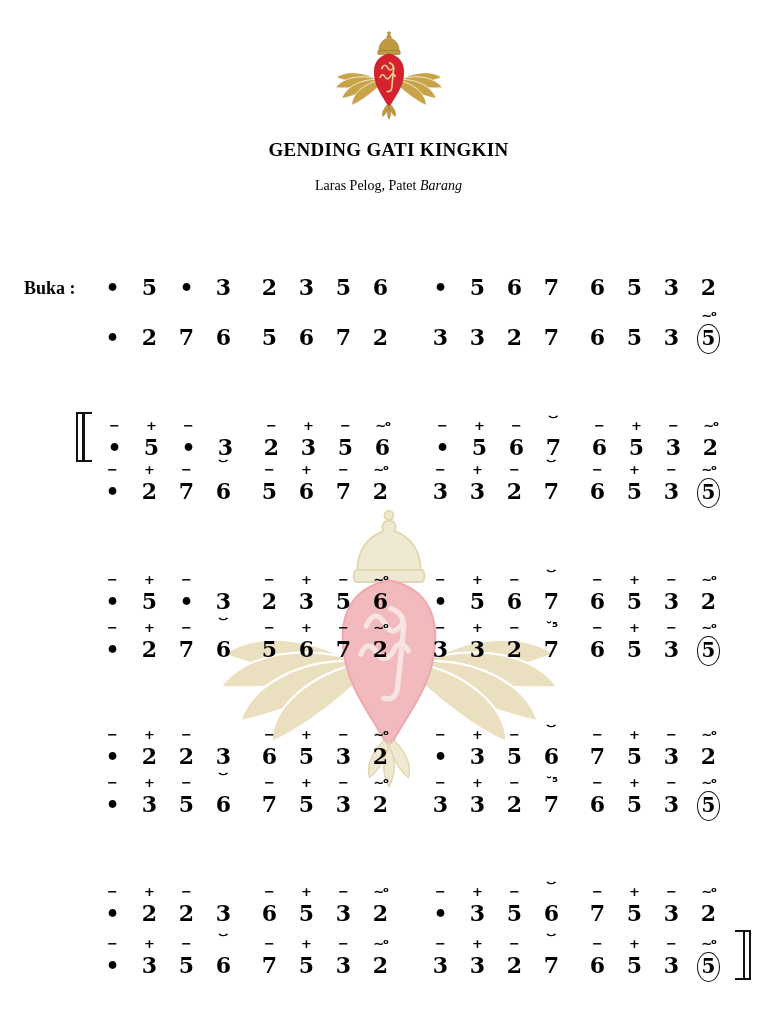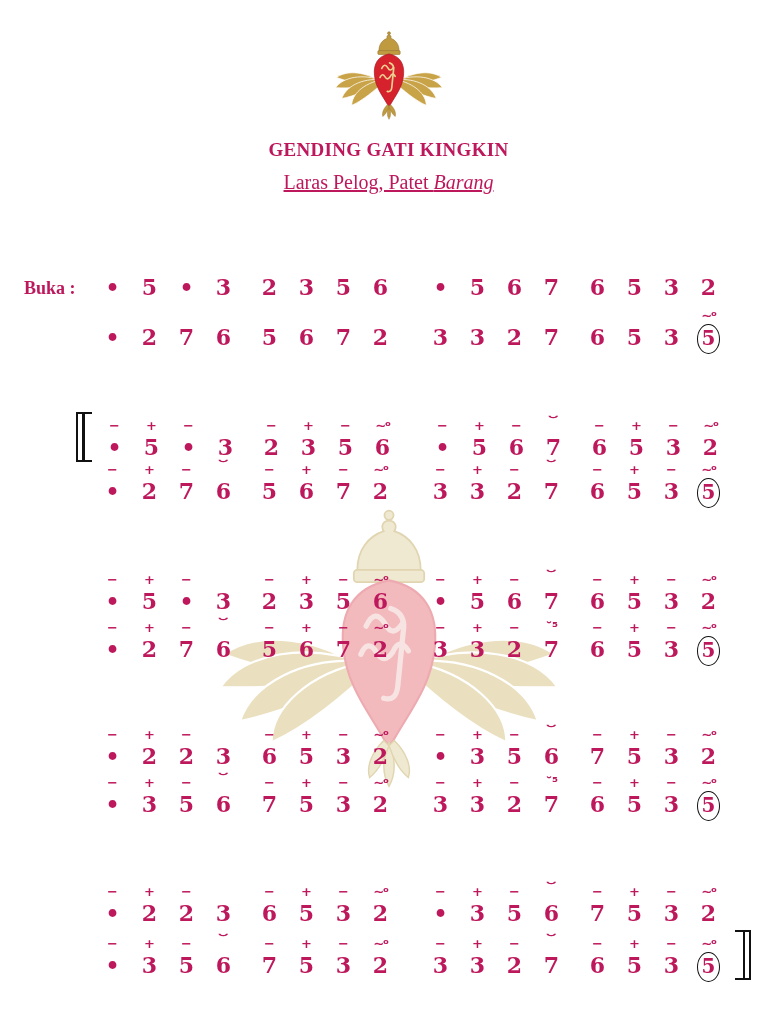--- a/index.html
+++ b/index.html
@@ -1,26 +1,26 @@
 <!DOCTYPE html>
 <html><head>
 <meta charset="utf-8">
 <style>
   html,body { margin:0; padding:0; background:#ffffff; }
   #page {
     position:relative; width:777px; height:1024px; overflow:hidden;
-    background:#ffffff; color:#be185d;
+    background:#ffffff; color:#000000;
     font-family:"Liberation Serif", serif;
   }
 
   
   .header { position:relative; text-align:center; z-index:2; }
   .top-logo { display:block; margin:26px auto 0 auto; width:112px; height:95px; }
   .title { margin-top:18px; font-size:19px; font-weight:bold; letter-spacing:0.3px; }
-  .subtitle { font-size:20px; margin-top:10px;text-decoration:underline; }
+  .subtitle { font-size:14px; margin-top:17px; }
   .subtitle .it { font-style:italic; }
   .subtitle.italic { font-style:italic; }
 
   
   .watermark {
     position:absolute; left:50%; top:492px; transform:translateX(-50%);
     width:352px; height:300px; z-index:0; pointer-events:none;
   }
 
   

